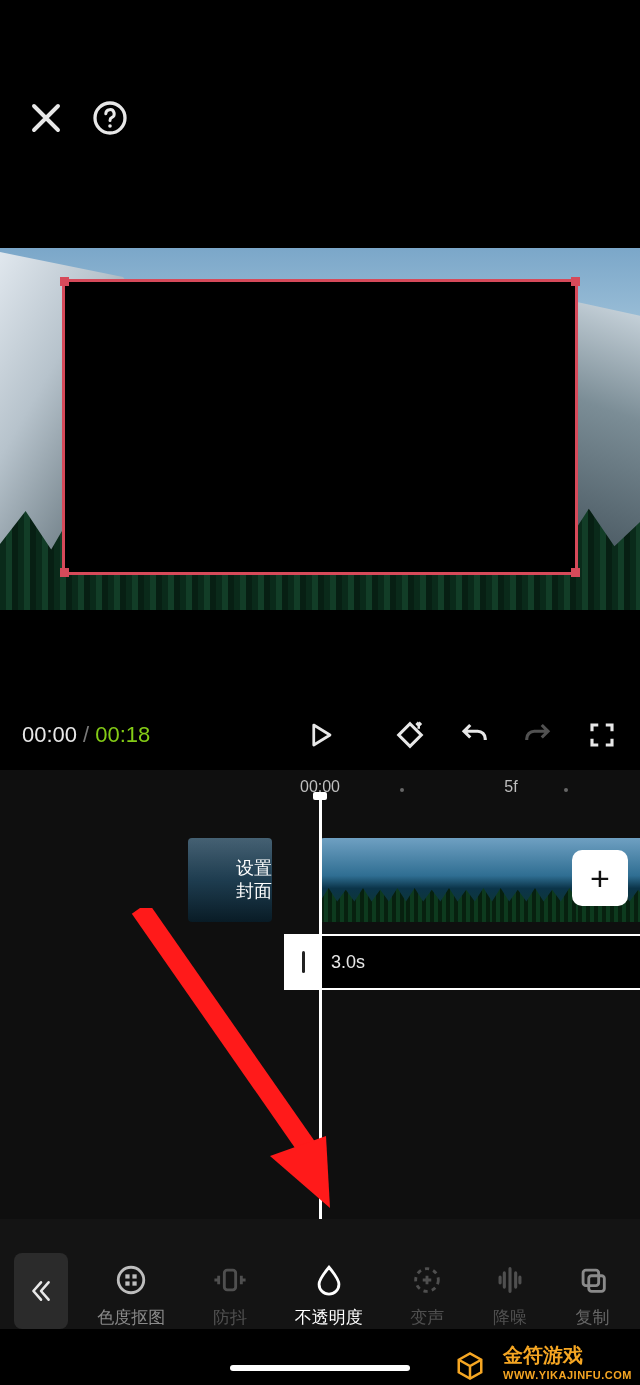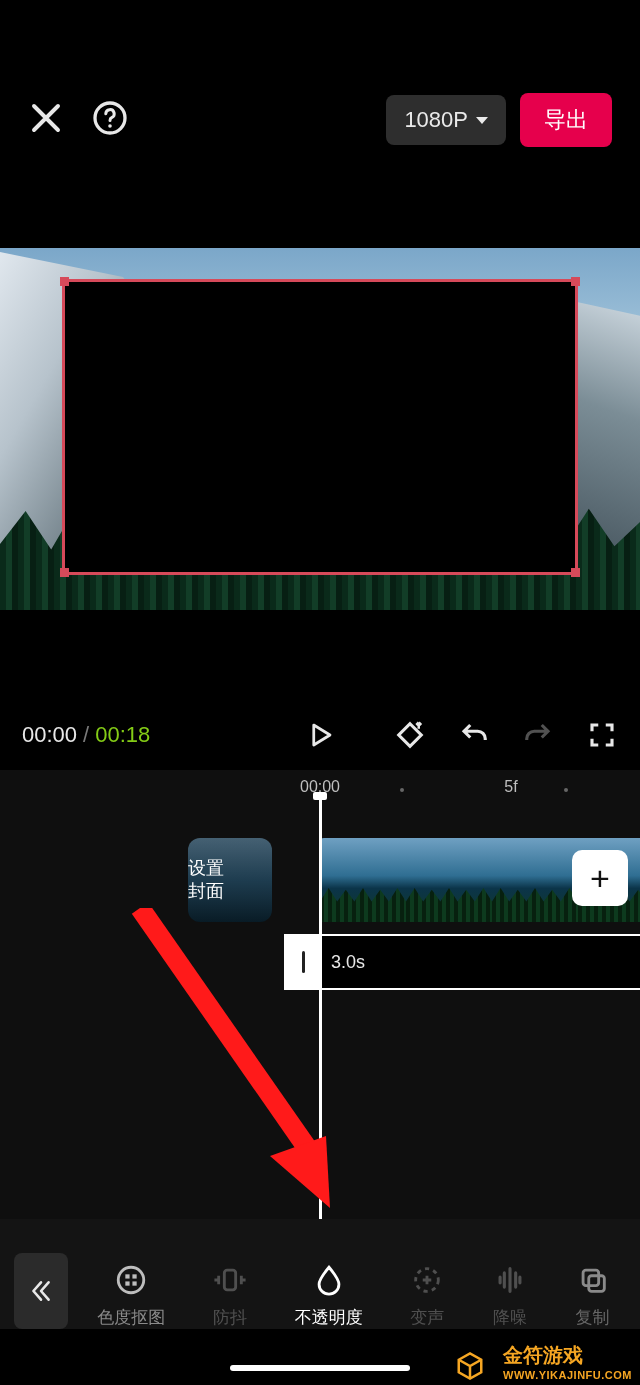--- a/index.html
+++ b/index.html
@@ -144,23 +144,23 @@
   .mute-orig {
     position: absolute; top: 78px; left: 96px;
     display: flex; flex-direction: column; align-items: center; gap: 8px;
     color: #d4d4d4; font-size: 16px;
   }
   .mute-orig svg { width: 34px; height: 34px; stroke:#e8e8e8; fill:none; stroke-width:2.2; }
 
   .cover-tile {
     position: absolute; top: 68px; left: 188px;
     width: 84px; height: 84px;
-    border-radius: 12px;
+    border-radius: 4px;
     overflow: hidden;
-    display: flex; align-items: center; justify-content: flex-start;
+    display: flex; align-items: center; justify-content: flex-end;
     color:#fff; font-size:18px; text-align:center; line-height:1.3;
     background:
       linear-gradient(rgba(0,0,0,.35), rgba(0,0,0,.35)),
       linear-gradient(to bottom,#6a94b0 0%, #2e5d7a 50%, #0d2a3a 100%);
   }
 
   .clip-strip {
     position: absolute; top: 68px; left: 320px;
     height: 84px; width: 320px;
     display: flex;
@@ -273,29 +273,20 @@
       <svg viewBox="0 0 24 24">
           <path d="M4 4 L20 20 M20 4 L4 20" stroke="#e8e8e8" stroke-width="2.6" stroke-linecap="round"></path>
         </svg>
     </div>
     <div class="help-q">
       <svg viewBox="0 0 24 24">
           <circle cx="12" cy="12" r="10" stroke="#e8e8e8" stroke-width="2.2" fill="none"></circle>
           <path d="M9.2 9.2a2.8 2.8 0 1 1 3.9 2.6c-.9.4-1.1 1-1.1 1.8" stroke="#e8e8e8" stroke-width="2" fill="none" stroke-linecap="round"></path>
           <circle cx="12" cy="17.3" r="1.2" fill="#e8e8e8"></circle>
         </svg>
-    </div>
-  </div>
-  <div class="right">
-    <div class="resbtn">
-      <span>1080P</span>
-      <span class="caret"></span>
-    </div>
-    <div class="exportbtn">
-      <span>导出</span>
     </div>
   </div>
 </div>
 
 <div class="preview">
   <div class="bg"></div>
   <div class="mtn left"></div>
   <div class="mtn right"></div>
   <div class="trees"></div>
   <div class="sel-rect">

